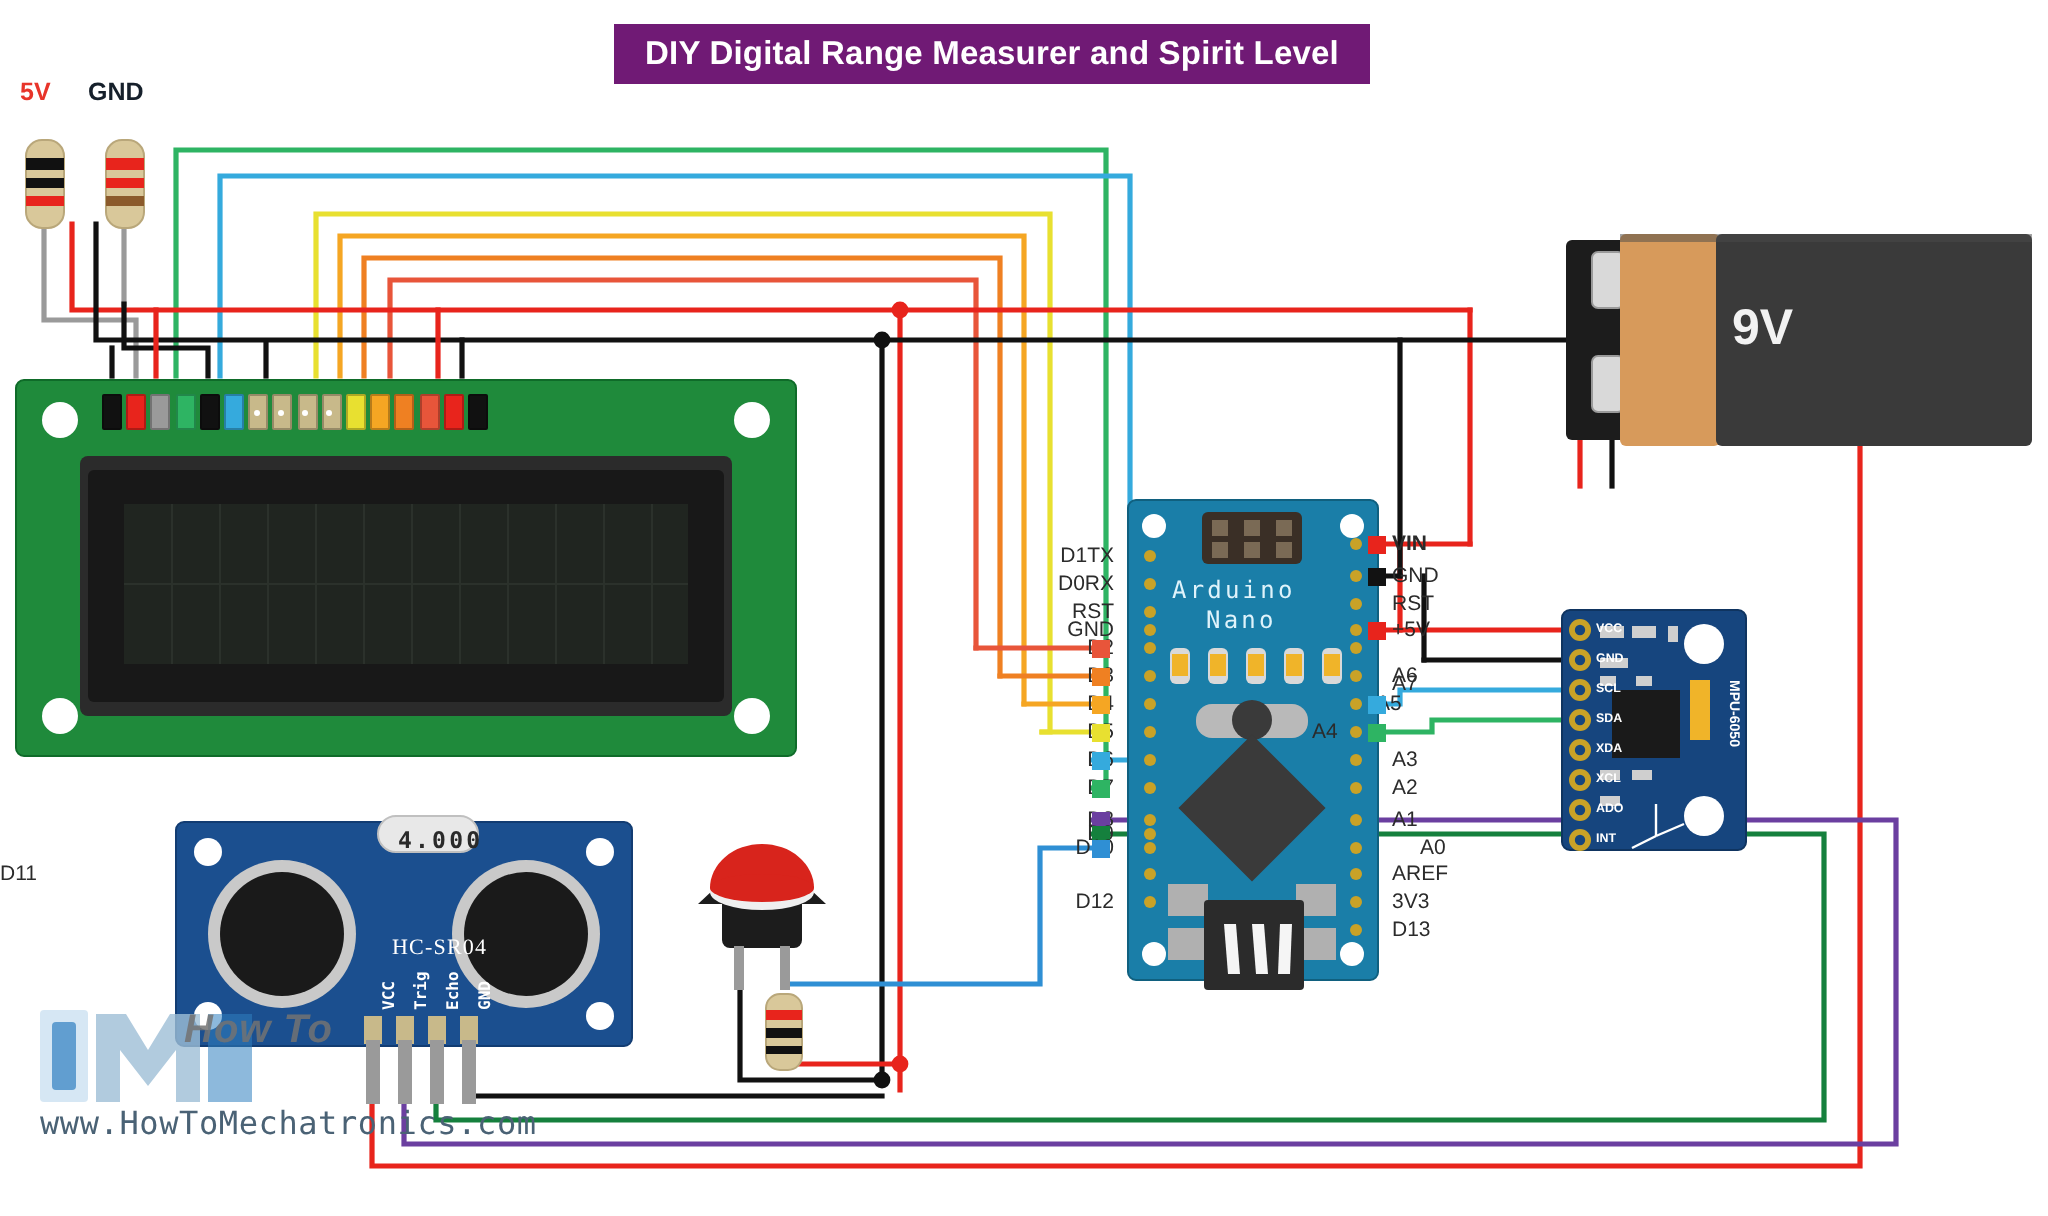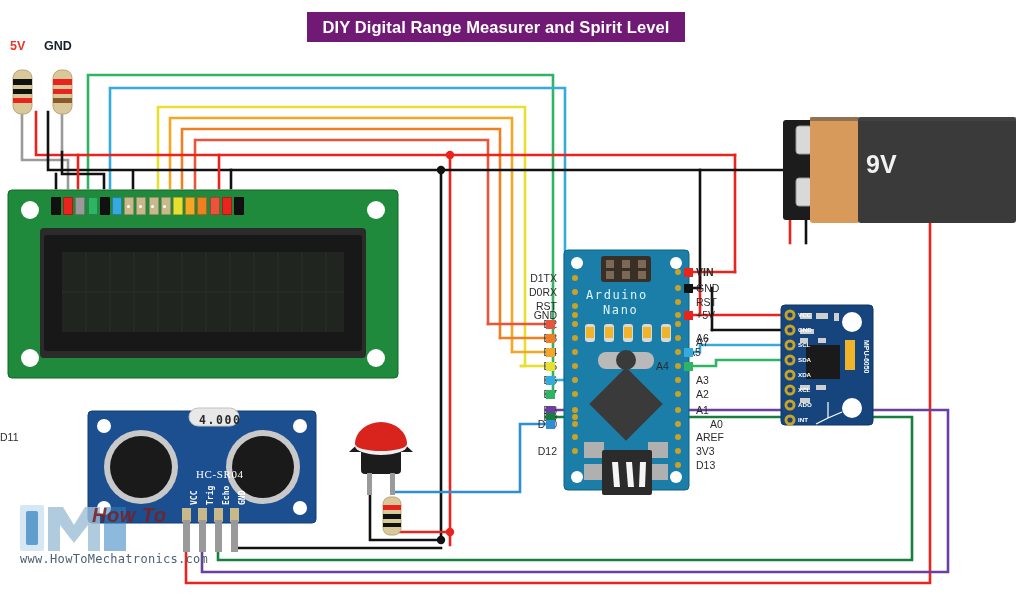--- a/index.html
+++ b/index.html
@@ -36,25 +36,25 @@
   .hc-model{position:absolute;left:196px;top:437px;color:#ffffff;font-size:11px;
     font-family:Liberation Serif, serif;letter-spacing:.6px;margin-top:31px;}
   .hc-val{position:absolute;left:199px;top:413px;color:#2a2a2a;font-size:11.5px;
     font-family:"DejaVu Sans Mono", monospace;letter-spacing:1.6px;font-weight:bold;}
 
   .bat-txt{position:absolute;left:866px;top:150px;color:#f2f2f2;font-size:25px;
     font-weight:bold;}
 
   
   .wm{position:absolute;left:18px;top:501px;width:215px;height:70px;}
-  .wm-how{position:absolute;left:92px;top:504px;color:#7f1d1d;font-size:20px;
+  .wm-how{position:absolute;left:92px;top:504px;color:#737373;font-size:20px;
     font-weight:bold;font-style:italic;letter-spacing:.5px;opacity:.85;}
   .wm-mech{position:absolute;left:44px;top:524px;color:#2f5d86;font-size:21px;
     font-weight:bold;letter-spacing:-.3px;opacity:.9;}
-  .wm-url{position:absolute;left:20px;top:552px;color:#4a6275;font-size:12px;
+  .wm-url{position:absolute;left:20px;top:552px;color:#4a6275;font-size:16px;
     font-family:"DejaVu Sans Mono", monospace;letter-spacing:.3px;}
 </style>
 </head>
 <body>
 
 <div id="stage">
 
   <svg width="1024" height="608">
     <g fill="none" stroke-width="2.6" stroke-linecap="square">
 

